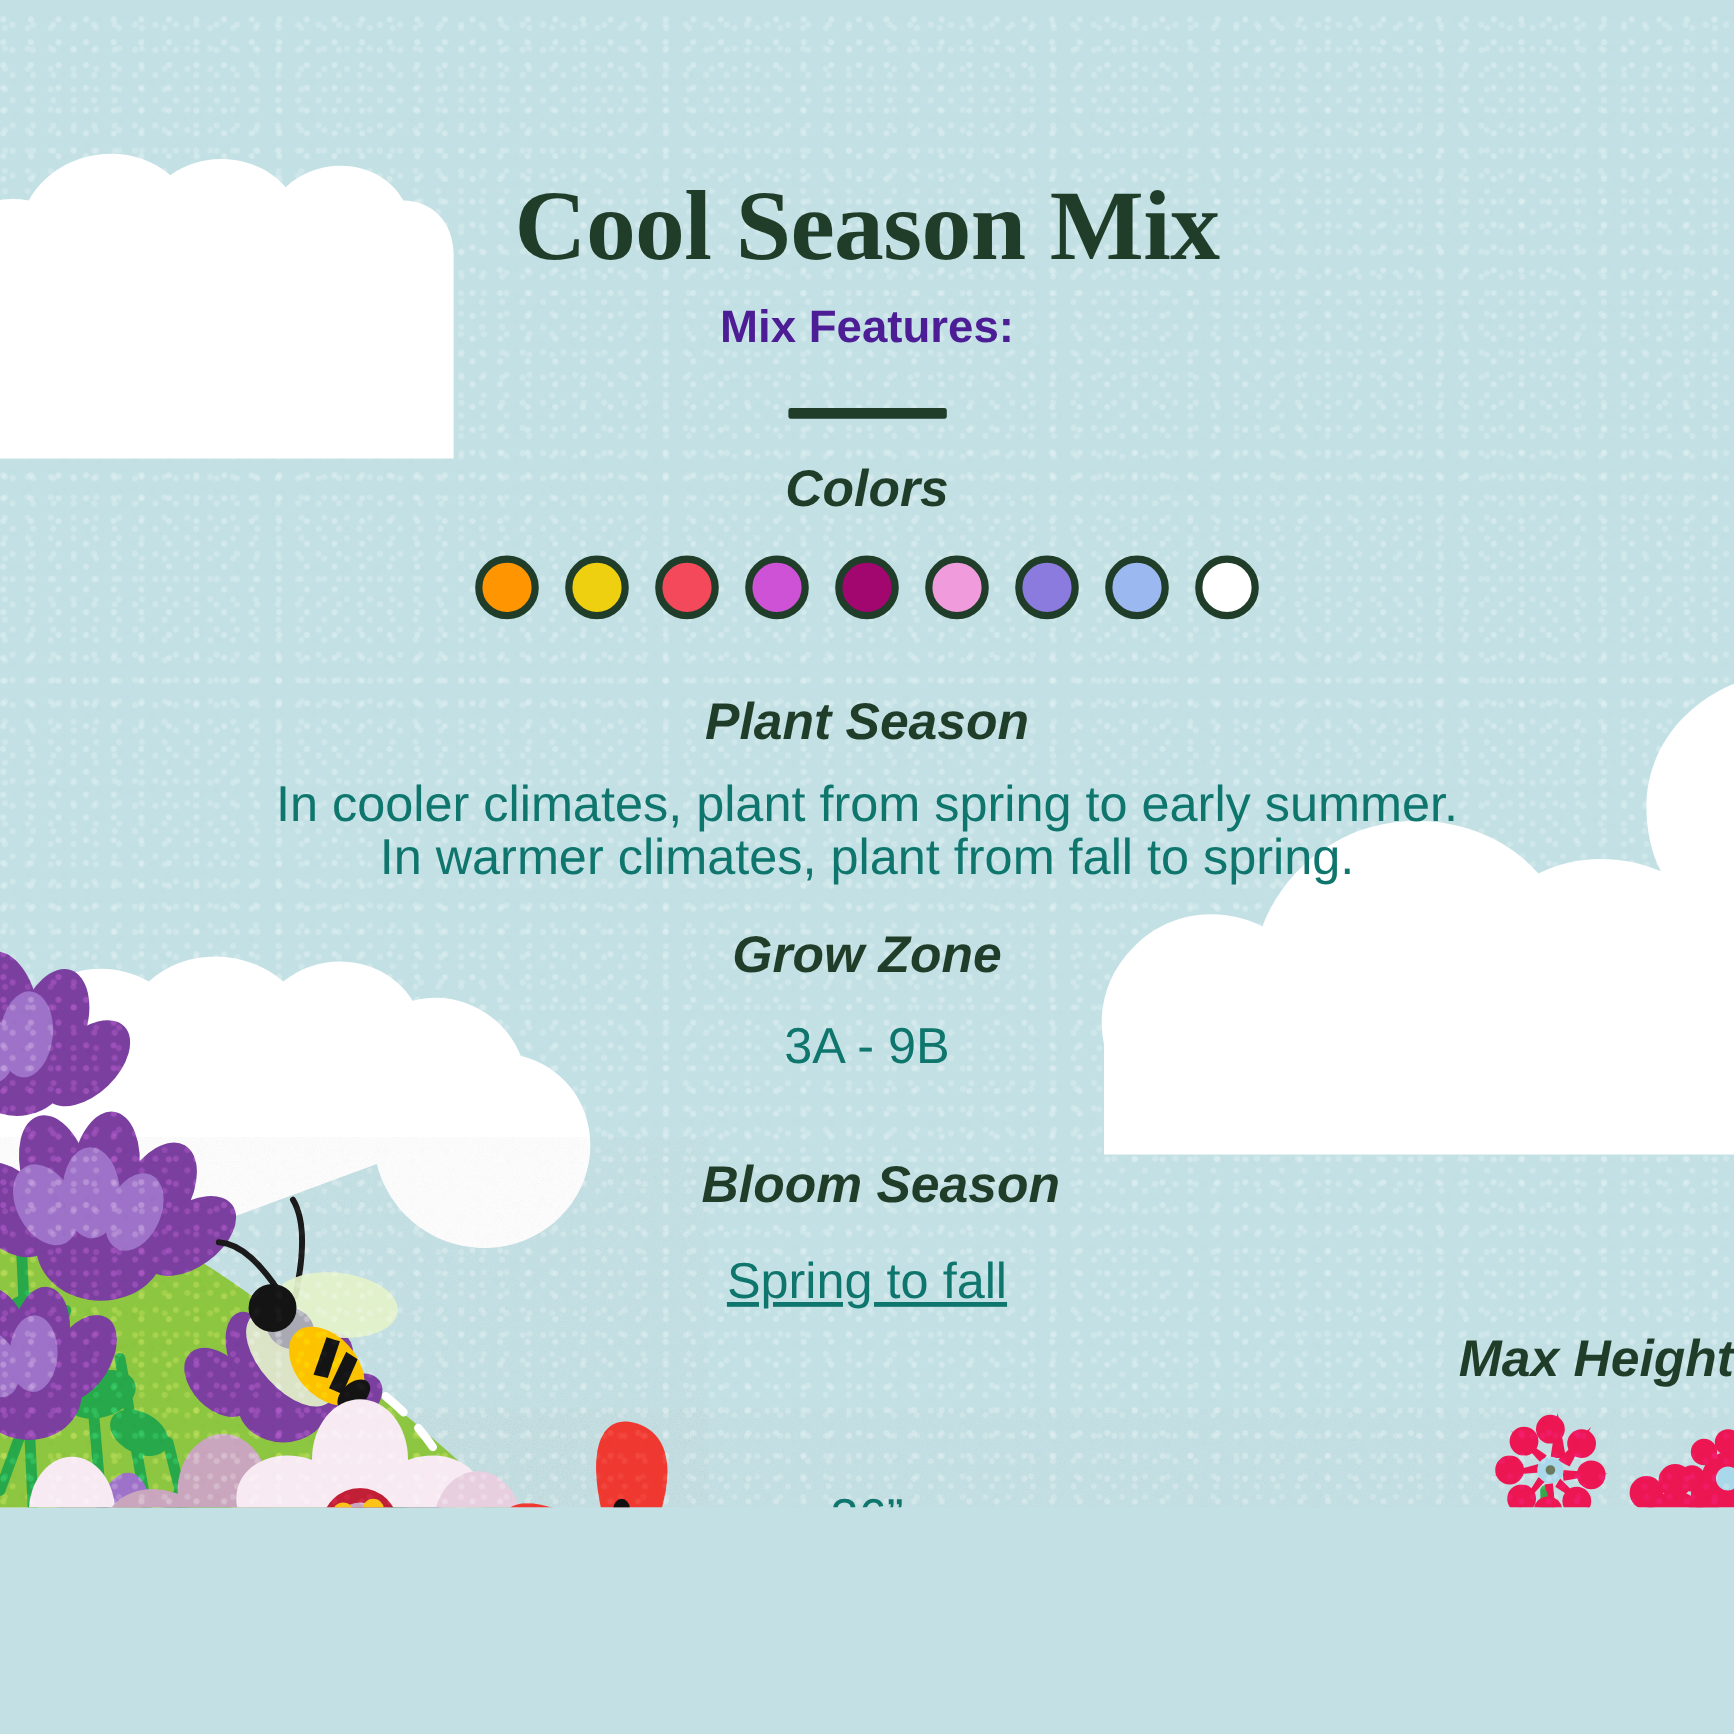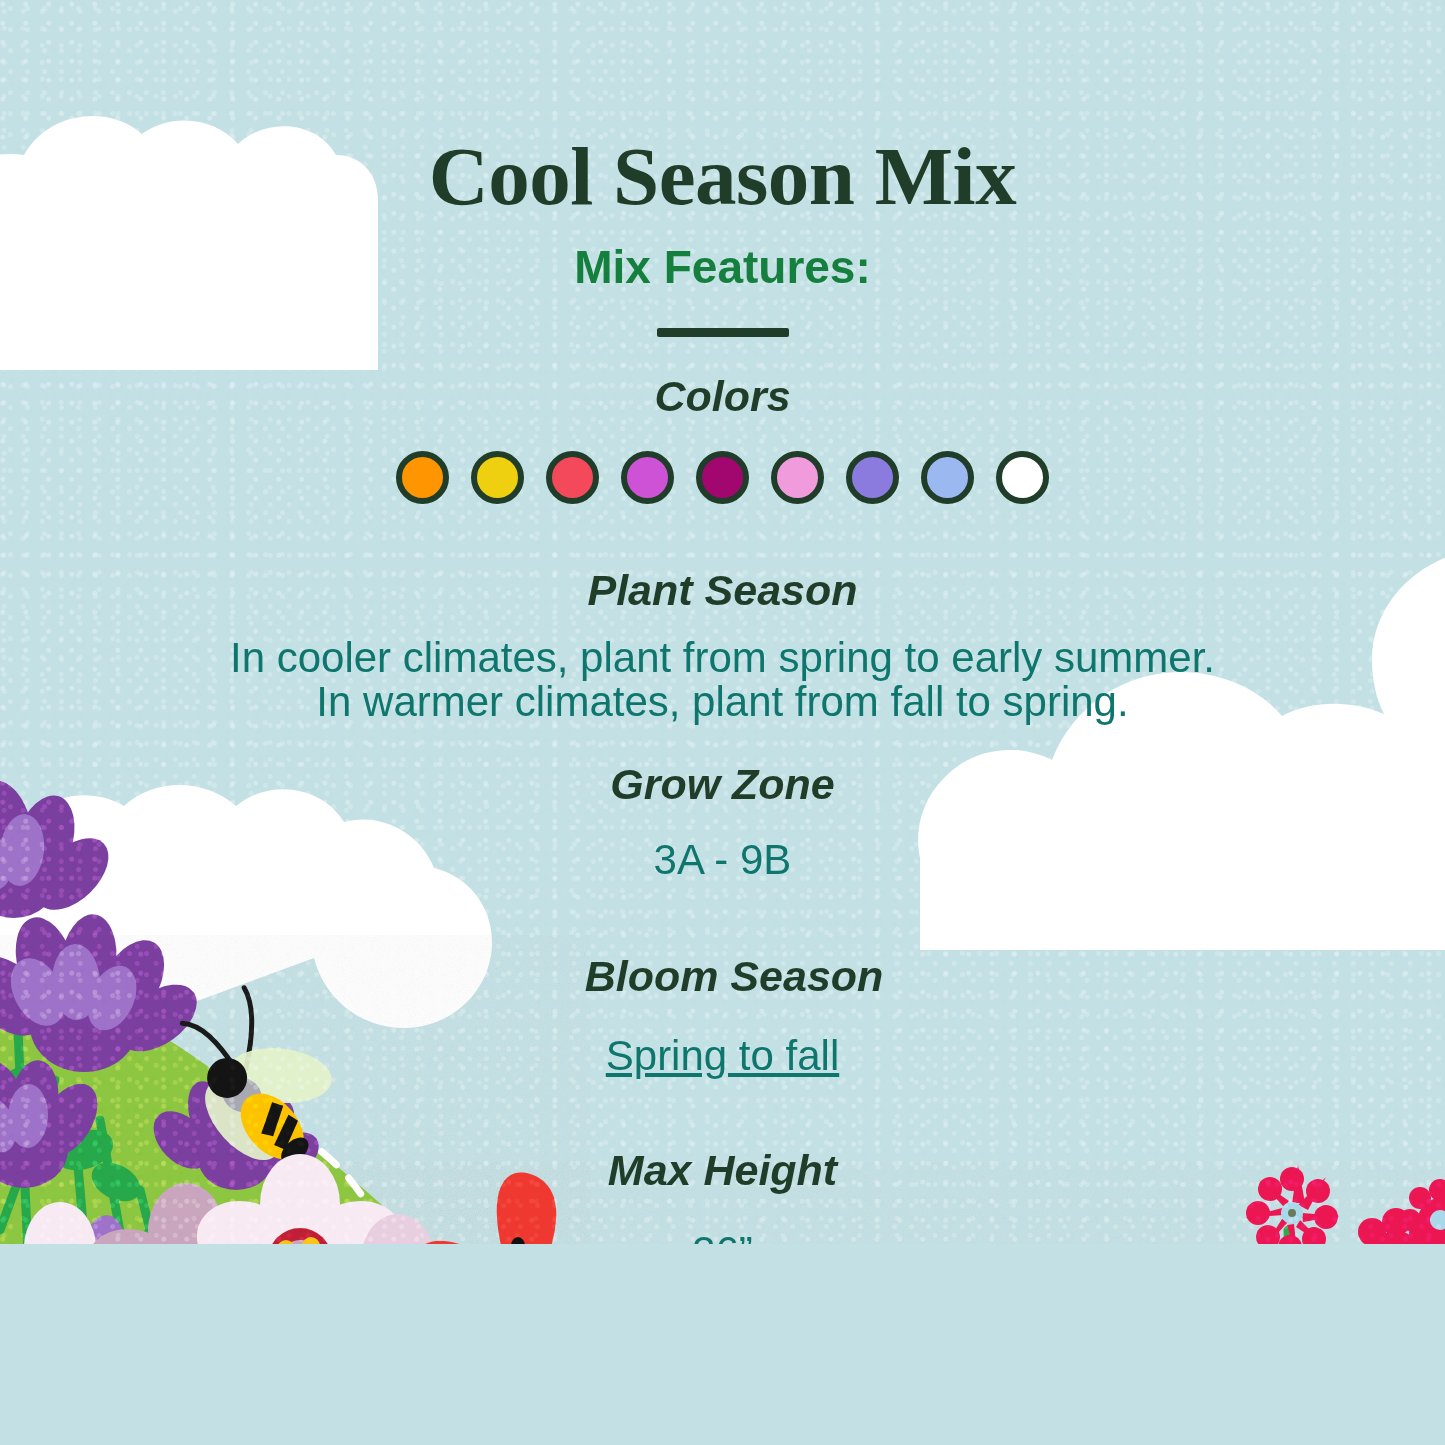--- a/index.html
+++ b/index.html
@@ -7,20 +7,21 @@
   body {
     font-family:"Liberation Sans", sans-serif;
     background:#c3e1e5;
     position:relative;
   }
   #stage {
     position:absolute; inset:0;
     width:1445px; height:1244px;
     background:#c3e1e5;
     overflow:hidden;
+    margin-top:12px;
   }
   
   #texture {
     position:absolute; inset:0;
     opacity:.5;
     pointer-events:none;
     background-image:
       radial-gradient(circle at 12% 22%, rgba(255,255,255,.55) 0 2px, transparent 3px),
       radial-gradient(circle at 37% 9%,  rgba(0,0,0,.035) 0 2px, transparent 3px),
       radial-gradient(circle at 62% 41%, rgba(255,255,255,.45) 0 2px, transparent 3px),
@@ -43,22 +44,22 @@
     text-align:center;
     font-family:"Liberation Serif", serif;
     font-weight:700;
     font-size:83px;
     letter-spacing:-.5px;
     color:#1f3d28;
   }
   .subtitle {
     position:absolute; top:240px; left:0; width:1445px;
     text-align:center;
-    font-weight:700; font-size:46px;
-    color:#15803d;
+    font-weight:700; font-size:38px;
+    color:#4c1d95;
   }
   .divider {
     position:absolute; top:328px; left:50%;
     transform:translateX(-50%);
     width:132px; height:9px;
     background:#1f3d28;
     border-radius:2px;
   }
   .sec-head {
     position:absolute; left:0; width:1445px;
@@ -74,21 +75,21 @@
     line-height:44px;
     color:#0f766e;
   }
   #h-colors { top:372px; }
   #h-plant  { top:566px; }
   #b-plant  { top:636px; }
   #h-grow   { top:760px; }
   #b-grow   { top:838px; }
   #h-bloom  { top:952px;padding-left:23px; }
   #b-bloom  { top:1034px;text-decoration:underline; }
-  #h-max    { top:1146px; }
+  #h-max    { top:1097px;text-align:right; }
   #b-max    { top:1230px; }
 
   
   #swatches {
     position:absolute; top:451px; left:0; width:1445px;
     display:flex; justify-content:center; align-items:center;
     gap:22px;
     z-index:45;
   }
   .swatch {

